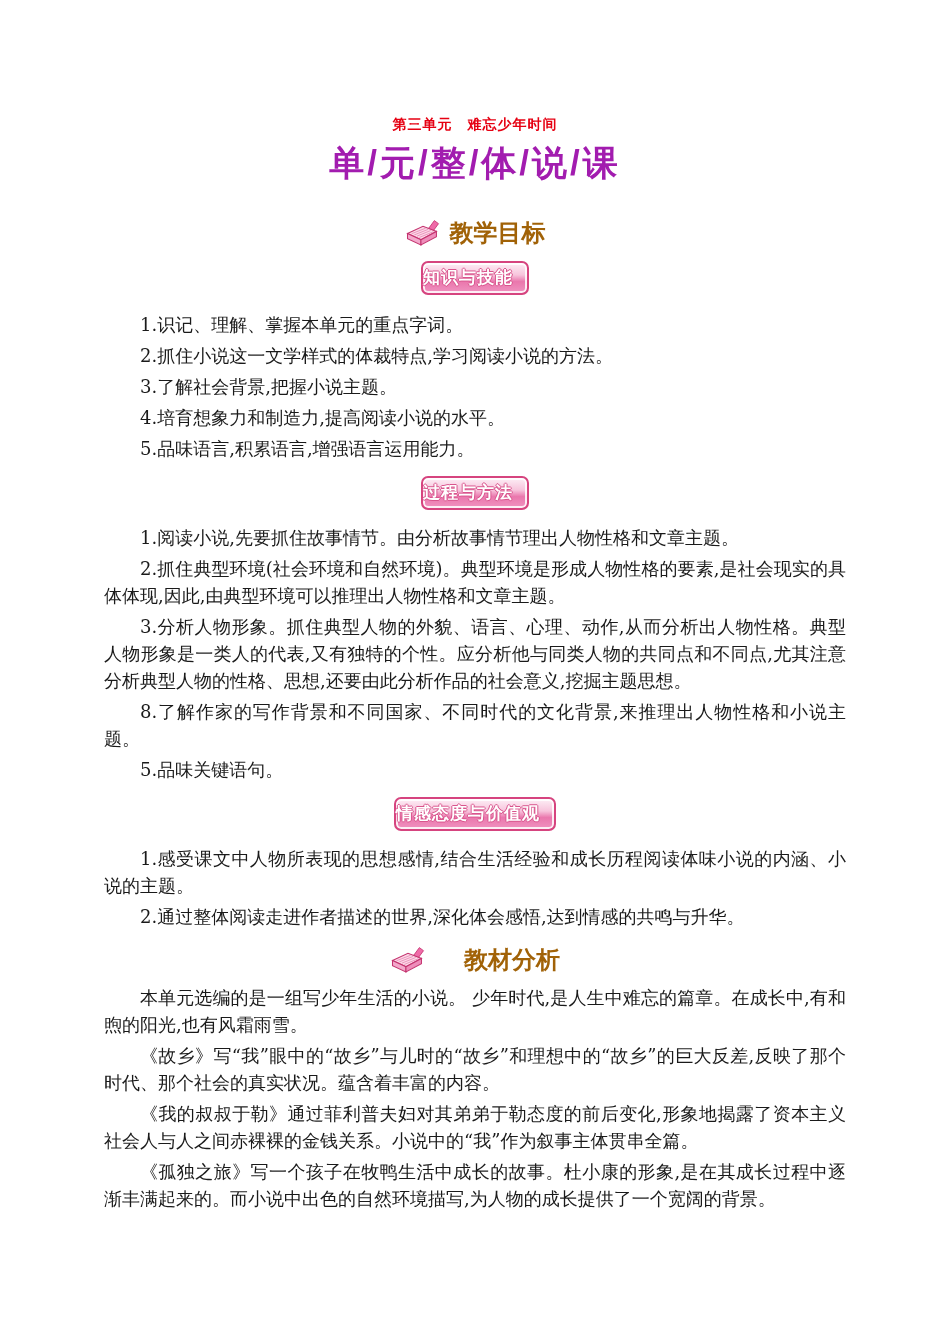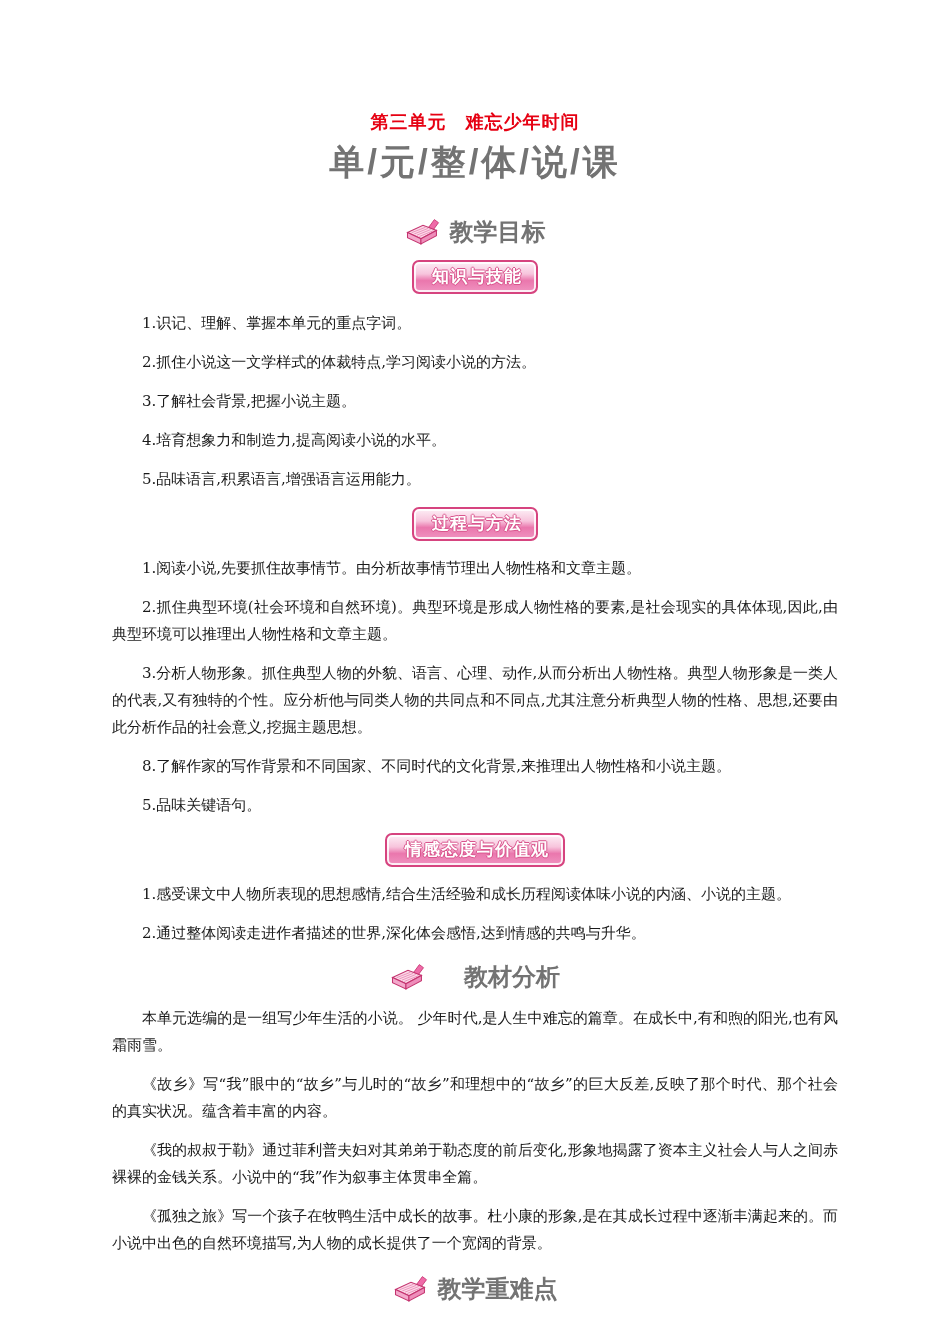--- a/index.html
+++ b/index.html
@@ -5,62 +5,62 @@
   html, body { margin:0; padding:0; }
   body {
     width:950px; height:1344px;
     background:#ffffff; overflow:hidden;
     font-family:"DejaVu Serif", serif;
     color:#1a1a1a;
   }
   .page { padding:110px 100px 0 100px; }
 
   .unit-title {
-    margin:0; text-align:center;
+    margin:6px; text-align:center;
     font-family:"Liberation Sans", sans-serif;
-    font-weight:bold; font-size:18px; letter-spacing:1px;
+    font-weight:bold; font-size:14px; letter-spacing:1px;
     color:#e60012;
   }
   .main-title {
     margin:5px 0 0 0; text-align:center;
     font-family:"Liberation Sans", sans-serif;
     font-weight:900; font-size:35px; letter-spacing:3px;
-    color:#737373;
+    color:#a21caf;
   }
 
   .section-header {
     display:flex; align-items:center; justify-content:center; gap:9px;
     margin-top:30px;
     font-family:"Liberation Sans", sans-serif;
-    font-weight:bold; font-size:24px; color:#737373;
+    font-weight:bold; font-size:24px; color:#a16207;
   }
   .section-header .icon { display:inline-flex; }
 
   .badge-row { text-align:center; margin-top:12px; }
   .badge-row.tight { margin-top:14px; }
   .badge {
     display:inline-block;
-    padding:3px 14px 4px 18px;
+    padding:3px 14px 4px 0;
     border:2px solid #d6447f;
     border-radius:7px;
     background:linear-gradient(180deg,#fdeff6 0%,#f7c4dc 40%,#ea77ad 62%,#f093c0 100%);
     box-shadow:inset 0 0 0 2px rgba(255,255,255,0.85);
     font-family:"Liberation Sans", sans-serif;
     font-weight:bold; font-size:17px; color:#ffffff;
     text-shadow:-1px 0 #d9558d, 1px 0 #d9558d, 0 -1px #d9558d, 0 1px #d9558d;
     letter-spacing:1px;
     text-align:center;
   }
 
   .body-list { margin-top:16px; }
   .body-list.tight { margin-top:14px; }
   .paras { margin-top:8px; }
   p.body-text {
-    margin:12px;
-    font-size:15px; line-height:27px;
+    margin:4px;
+    font-size:18px; line-height:27px;
     text-align:justify; text-indent:2em;
     color:#1a1a1a;
   }
 </style>
 </head>
 <body>
 
 <div class="page">
 
   <h1 class="unit-title">第三单元　难忘少年时间</h1>
@@ -130,30 +130,14 @@
     <span>教材分析</span>
   </div>
 
   <div class="paras">
     <p class="body-text">本单元选编的是一组写少年生活的小说。 少年时代,是人生中难忘的篇章。在成长中,有和煦的阳光,也有风霜雨雪。</p>
     <p class="body-text">《故乡》写“我”眼中的“故乡”与儿时的“故乡”和理想中的“故乡”的巨大反差,反映了那个时代、那个社会的真实状况。蕴含着丰富的内容。</p>
     <p class="body-text">《我的叔叔于勒》通过菲利普夫妇对其弟弟于勒态度的前后变化,形象地揭露了资本主义社会人与人之间赤裸裸的金钱关系。小说中的“我”作为叙事主体贯串全篇。</p>
     <p class="body-text">《孤独之旅》写一个孩子在牧鸭生活中成长的故事。杜小康的形象,是在其成长过程中逐渐丰满起来的。而小说中出色的自然环境描写,为人物的成长提供了一个宽阔的背景。</p>
   </div>
 
-  <div class="section-header" style="margin-top:16px;">
-    <span class="icon">
-      <svg width="36" height="31" viewBox="0 0 34 30" aria-hidden="true">
-        <polygon points="22.5,10 28,2.5 32,5.5 26.5,13" fill="#ef6aa8" stroke="#c4336f" stroke-width="0.8"></polygon>
-        <polygon points="22.5,10 26.5,13 20.5,14.6" fill="#fbdce9" stroke="#c4336f" stroke-width="0.8"></polygon>
-        <polygon points="2,15 17,8 30,13 15,21" fill="#fbd9e7" stroke="#c4336f" stroke-width="1"></polygon>
-        <line x1="6" y1="15.2" x2="19.5" y2="9.9" stroke="#e887b5" stroke-width="0.8"></line>
-        <line x1="8.5" y1="16.4" x2="22" y2="11" stroke="#e887b5" stroke-width="0.8"></line>
-        <line x1="11" y1="17.6" x2="24.5" y2="12.1" stroke="#e887b5" stroke-width="0.8"></line>
-        <line x1="13.5" y1="18.8" x2="27" y2="13.3" stroke="#e887b5" stroke-width="0.8"></line>
-        <polygon points="2,15 15,21 15,26 2,20" fill="#f3a8cb" stroke="#c4336f" stroke-width="1"></polygon>
-        <polygon points="15,21 30,13 30,18 15,26" fill="#ee8dba" stroke="#c4336f" stroke-width="1"></polygon>
-      </svg>
-    </span>
-    <span>教学重难点</span>
-  </div>
 
 </div>
 
 </body></html>

